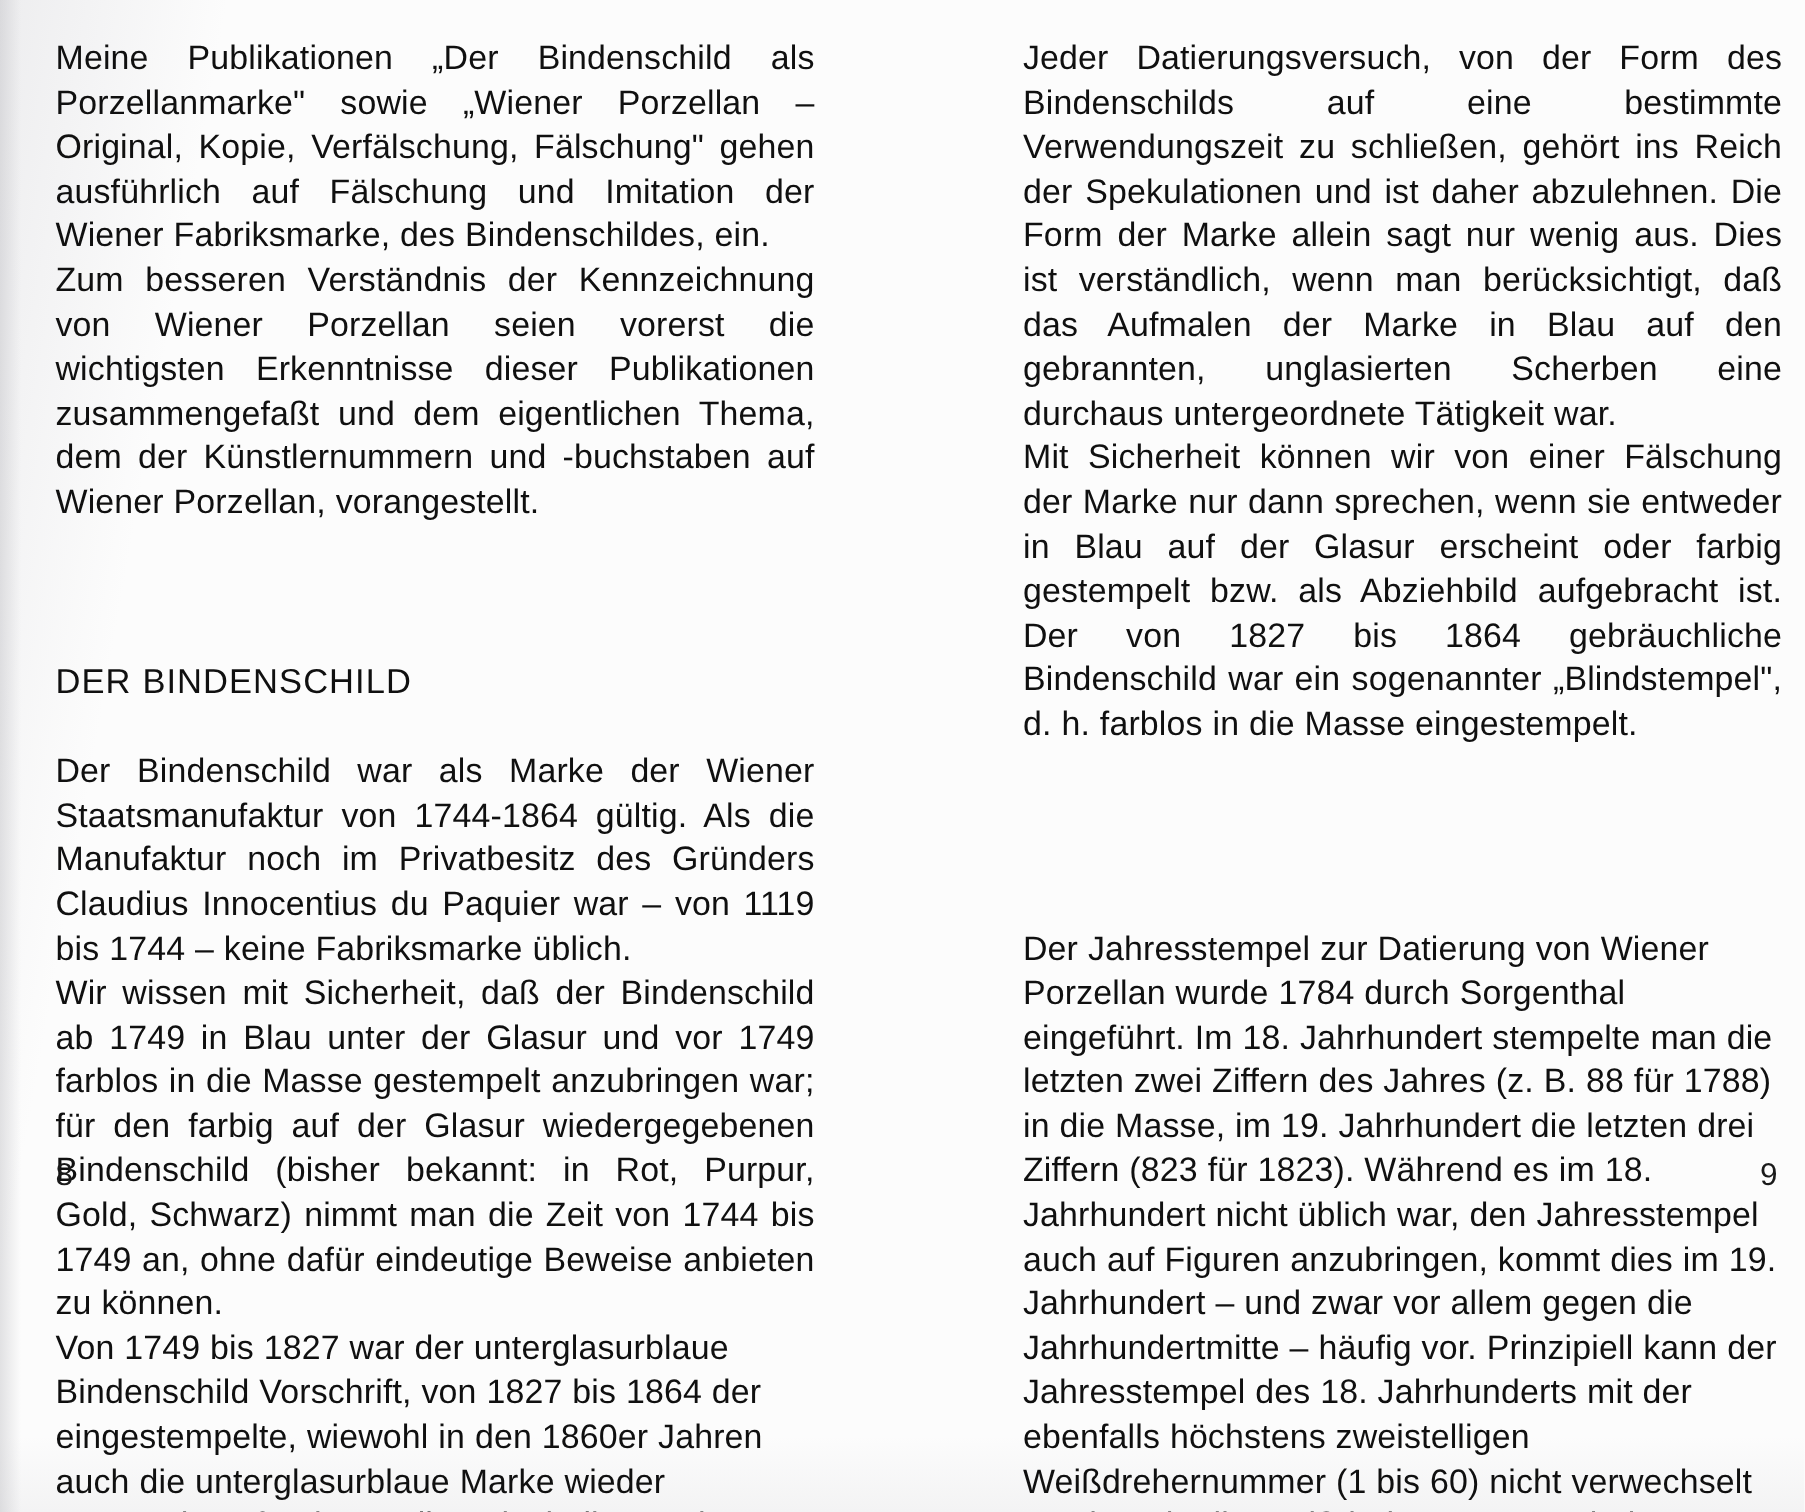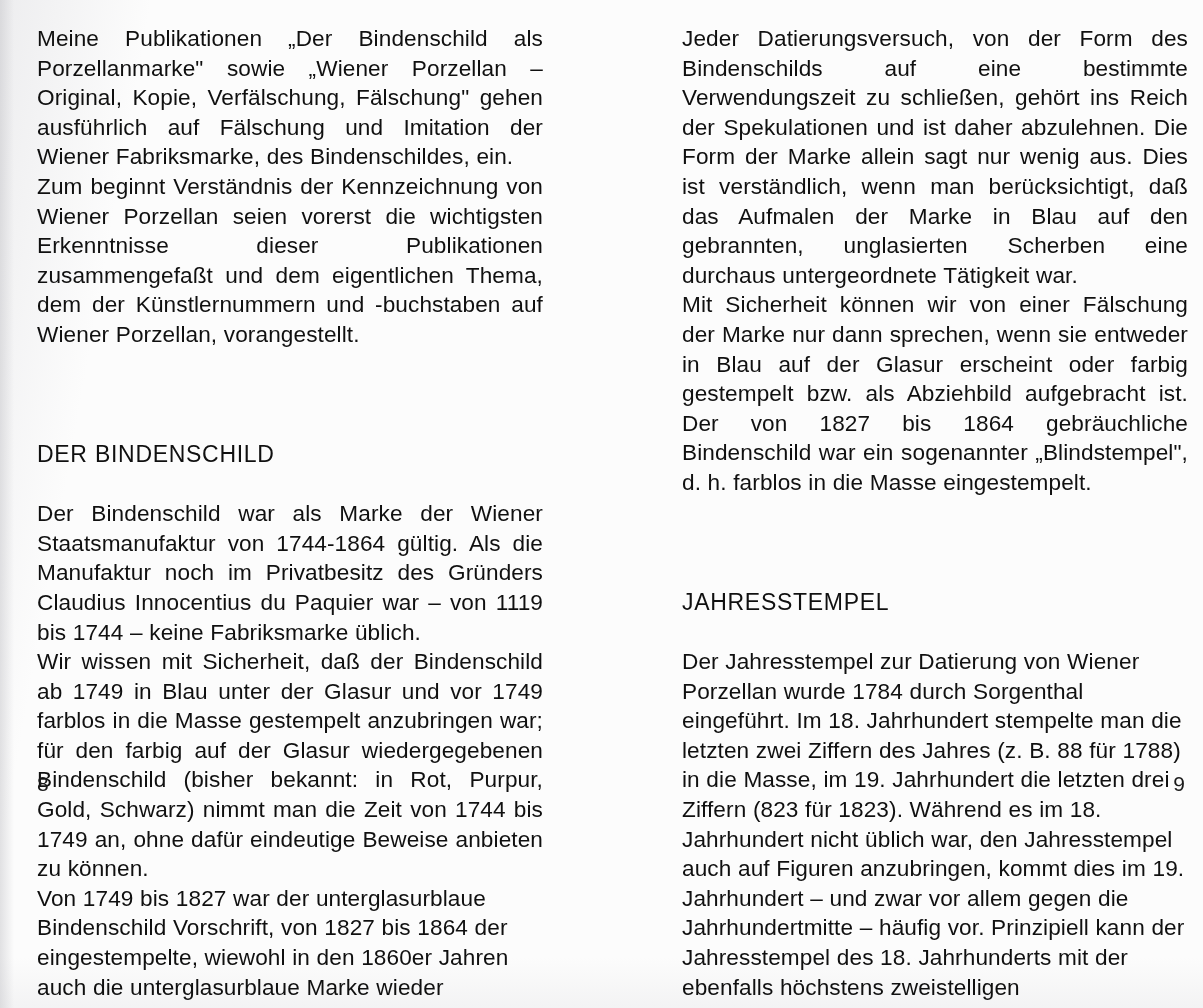--- a/index.html
+++ b/index.html
@@ -101,21 +101,21 @@
 <div class="page-surface"></div>
 <div class="scan-edge"></div>
 
 <div class="spread">
 
   <div class="page page-left">
     <div class="textblock">
 
       <p class="para">Meine Publikationen „Der Bindenschild als Porzellanmarke" sowie „Wiener Porzellan – Original, Kopie, Verfälschung, Fälschung" gehen ausführlich auf Fälschung und Imitation der Wiener Fabriksmarke, des Bindenschildes, ein.</p>
 
-      <p class="para">Zum beginnt Verständnis der Kennzeichnung von Wiener Porzellan seien vorerst die wichtigsten Erkenntnisse dieser Publikationen zusammengefaßt und dem eigentlichen Thema, dem der Künstlernummern und -buchstaben auf Wiener Porzellan, vorangestellt.</p>
+      <p class="para">Zum besseren Verständnis der Kennzeichnung von Wiener Porzellan seien vorerst die wichtigsten Erkenntnisse dieser Publikationen zusammengefaßt und dem eigentlichen Thema, dem der Künstlernummern und -buchstaben auf Wiener Porzellan, vorangestellt.</p>
 
       <div class="gap-before-heading"></div>
 
       <h2 class="section-heading">DER BINDENSCHILD</h2>
 
       <div class="gap-after-heading"></div>
 
       <p class="para">Der Bindenschild war als Marke der Wiener Staatsmanufaktur von 1744-1864 gültig. Als die Manufaktur noch im Privatbesitz des Gründers Claudius Innocentius du Paquier war – von 1119 bis 1744 – keine Fabriksmarke üblich.</p>
 
       <p class="para">Wir wissen mit Sicherheit, daß der Bindenschild ab 1749 in Blau unter der Glasur und vor 1749 farblos in die Masse gestempelt anzubringen war; für den farbig auf der Glasur wiedergegebenen Bindenschild (bisher bekannt: in Rot, Purpur, Gold, Schwarz) nimmt man die Zeit von 1744 bis 1749 an, ohne dafür eindeutige Beweise anbieten zu können.</p>
@@ -128,21 +128,20 @@
 
   <div class="page page-right">
     <div class="textblock">
 
       <p class="para">Jeder Datierungsversuch, von der Form des Bindenschilds auf eine bestimmte Verwendungszeit zu schließen, gehört ins Reich der Spekulationen und ist daher abzulehnen. Die Form der Marke allein sagt nur wenig aus. Dies ist verständlich, wenn man berücksichtigt, daß das Aufmalen der Marke in Blau auf den gebrannten, unglasierten Scherben eine durchaus untergeordnete Tätigkeit war.</p>
 
       <p class="para">Mit Sicherheit können wir von einer Fälschung der Marke nur dann sprechen, wenn sie entweder in Blau auf der Glasur erscheint oder farbig gestempelt bzw. als Abziehbild aufgebracht ist. Der von 1827 bis 1864 gebräuchliche Bindenschild war ein sogenannter „Blindstempel", d. h. farblos in die Masse eingestempelt.</p>
 
       <div class="gap-before-heading"></div>
 
-      <h2 class="section-heading">JAHRESSTEMPEL</h2>
 
       <div class="gap-after-heading"></div>
 
       <p class="para last-line-left">Der Jahresstempel zur Datierung von Wiener Porzellan wurde 1784 durch Sorgenthal eingeführt. Im 18. Jahrhundert stempelte man die letzten zwei Ziffern des Jahres (z. B. 88 für 1788) in die Masse, im 19. Jahrhundert die letzten drei Ziffern (823 für 1823). Während es im 18. Jahrhundert nicht üblich war, den Jahresstempel auch auf Figuren anzubringen, kommt dies im 19. Jahrhundert – und zwar vor allem gegen die Jahrhundertmitte – häufig vor. Prinzipiell kann der Jahresstempel des 18. Jahrhunderts mit der ebenfalls höchstens zweistelligen Weißdrehernummer (1 bis 60) nicht verwechselt werden, da die Weißdrehernummern bei 60 enden und der Jahresstempel mit 84 beginnt; es gibt jedoch Grenzfälle, bei denen man vorsichtig sein muß, etwa bei undeutlich lesbaren Ziffern.</p>
 
     </div>
     <div class="folio folio-right">9</div>
   </div>
 
 </div>

